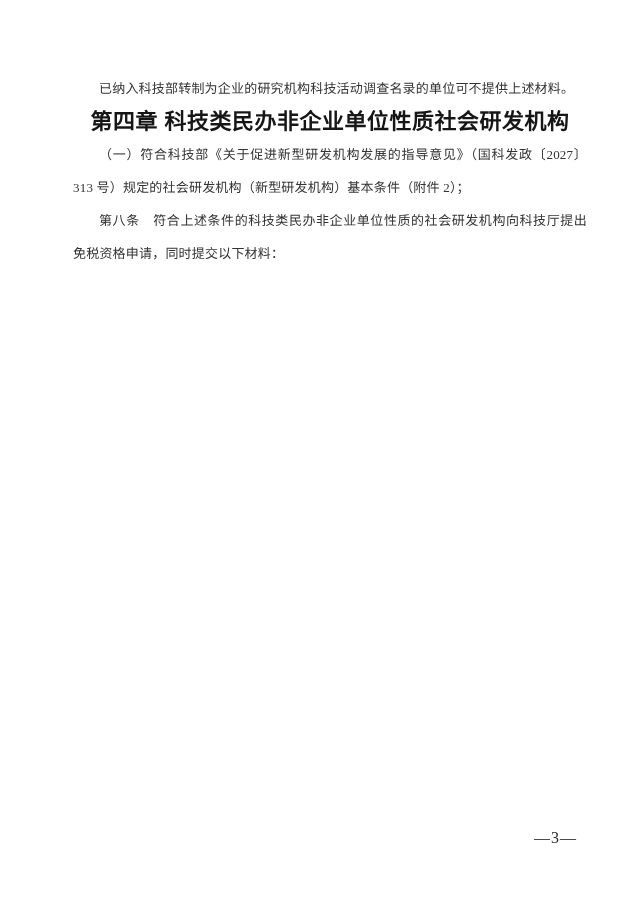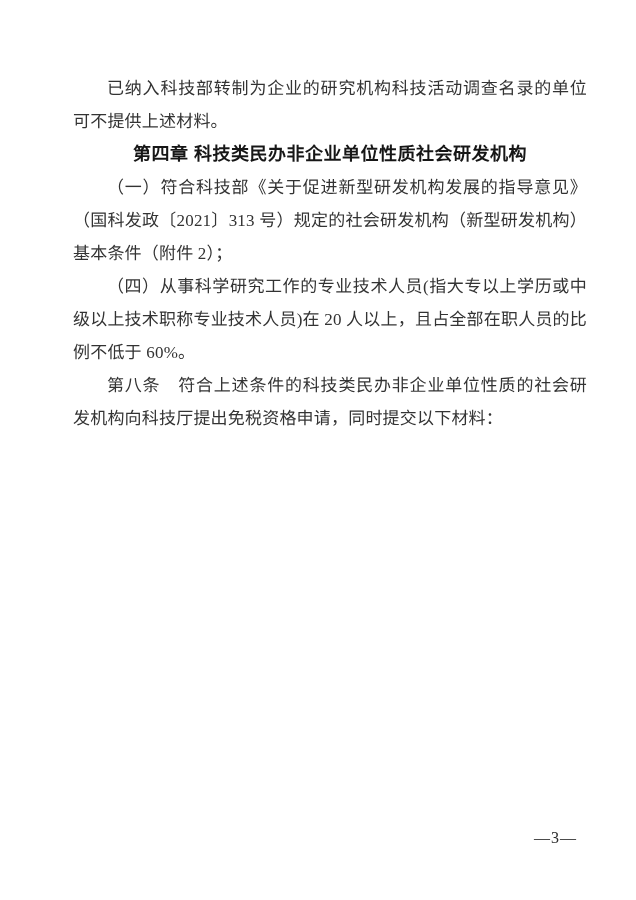--- a/index.html
+++ b/index.html
@@ -16,33 +16,33 @@
     font-family: "Liberation Serif", "DejaVu Serif", serif;
   }
   .content {
     position: absolute;
     left: 73px;
     top: 72px;
     width: 514px;
   }
   .content p.paragraph {
     margin: 0;
-    font-size: 17px;
+    font-size: 13px;
     line-height: 33px;
     letter-spacing: 0.2px;
     color: #333333;
     text-align: justify;
     text-justify: inter-ideograph;
     text-indent: 2em;
   }
   .content h2.heading {
     margin: 0;
     font-family: "Liberation Sans", "DejaVu Sans", sans-serif;
     font-weight: 700;
-    font-size: 18px;
+    font-size: 22px;
     line-height: 33px;
     letter-spacing: 0.5px;
     color: #161616;
     text-align: center;
     text-indent: 0;
   }
   .page-number {
     position: absolute;
     top: 829px;
     right: 59px;
@@ -52,18 +52,17 @@
     font-family: "Liberation Serif", "DejaVu Serif", serif;
   }
 </style>
 </head>
 <body>
 
 <div class="page">
   <div class="content">
       <p class="paragraph">已纳入科技部转制为企业的研究机构科技活动调查名录的单位可不提供上述材料。</p>
       <h2 class="heading">第四章 科技类民办非企业单位性质社会研发机构</h2>
-      <p class="paragraph">（一）符合科技部《关于促进新型研发机构发展的指导意见》（国科发政〔2021〕313 号）规定的社会研发机构（新型研发机构）基本条件（附件 2）；</p>
-      <p class="paragraph">（四）从事科学研究工作的专业技术人员(指大专以上学历或中级以上技术职称专业技术人员)在 20 人以上，且占全部在职人员的比例不低于 60%。</p>
+      <p class="paragraph">（一）符合科技部《关于促进新型研发机构发展的指导意见》（国科发政〔2027〕313 号）规定的社会研发机构（新型研发机构）基本条件（附件 2）；</p>
       <p class="paragraph">第八条　符合上述条件的科技类民办非企业单位性质的社会研发机构向科技厅提出免税资格申请，同时提交以下材料：</p>
     </div>
   <div class="page-number">—3—</div>
 </div>
 
 </body></html>

